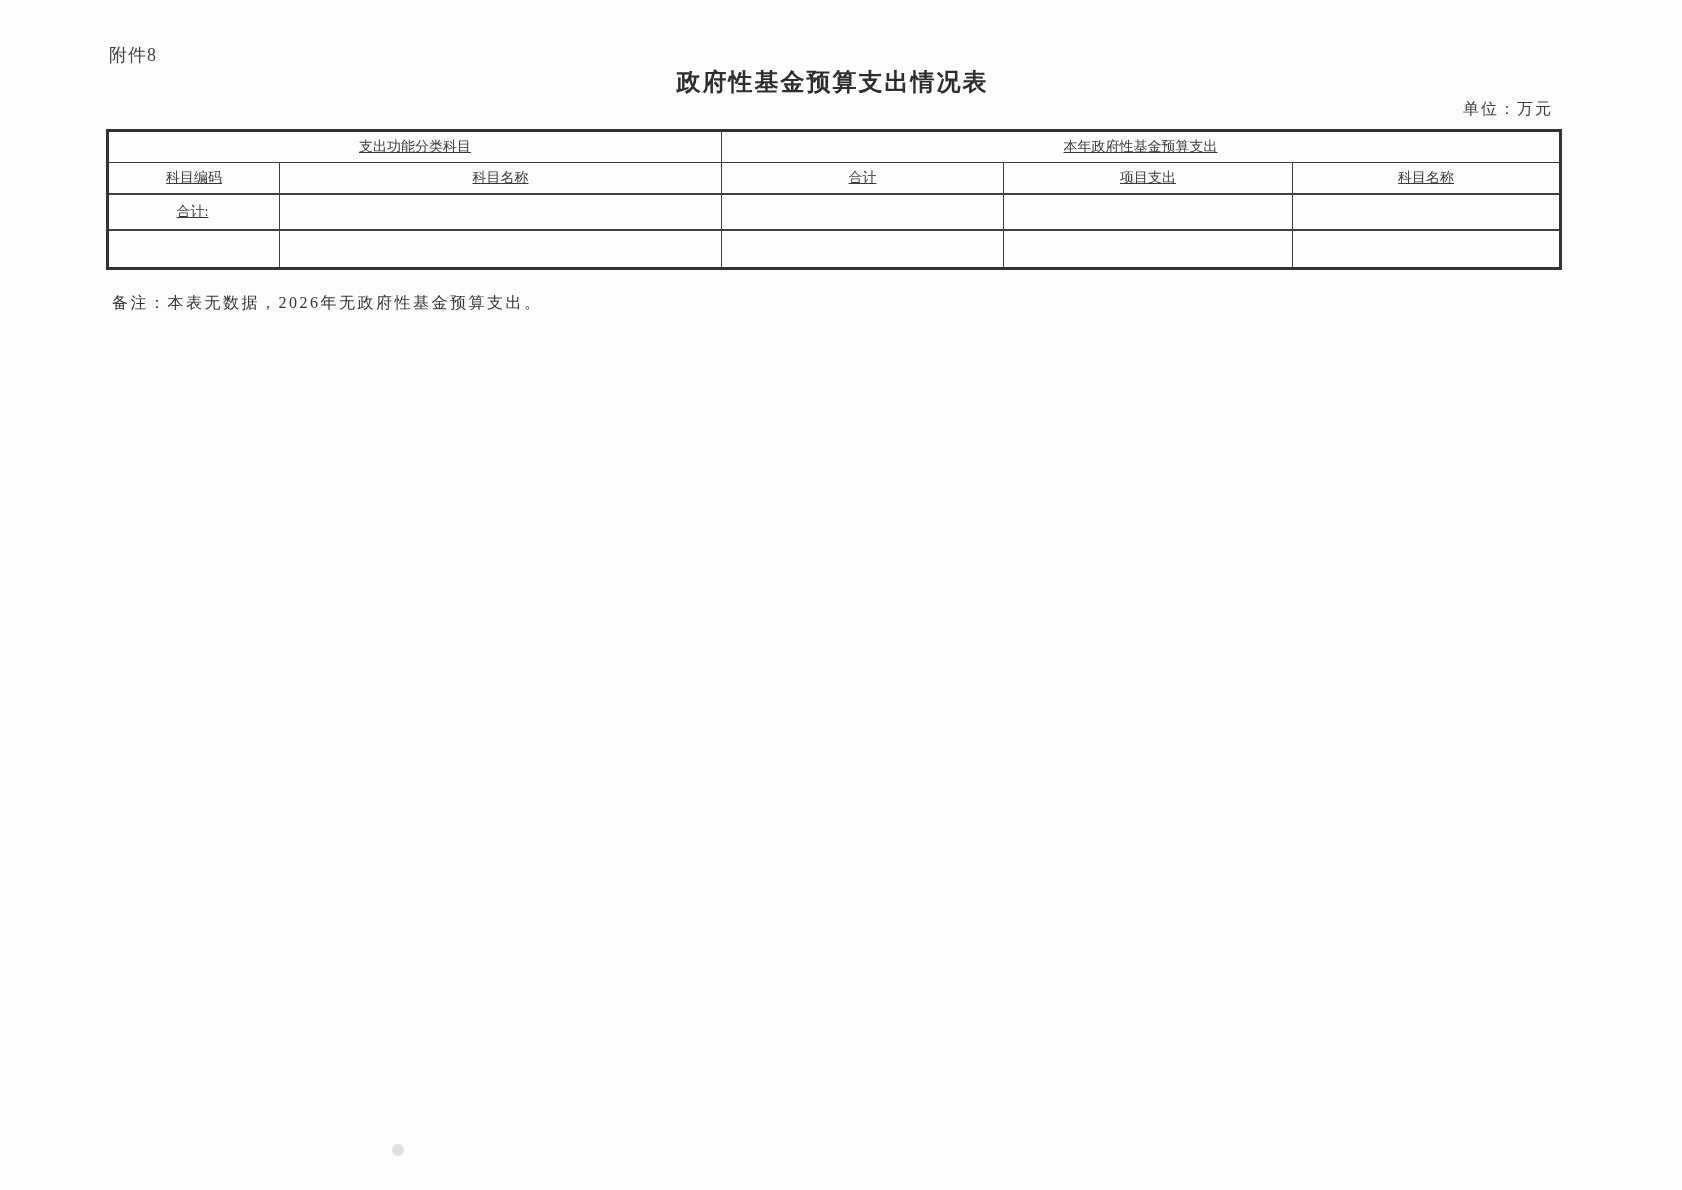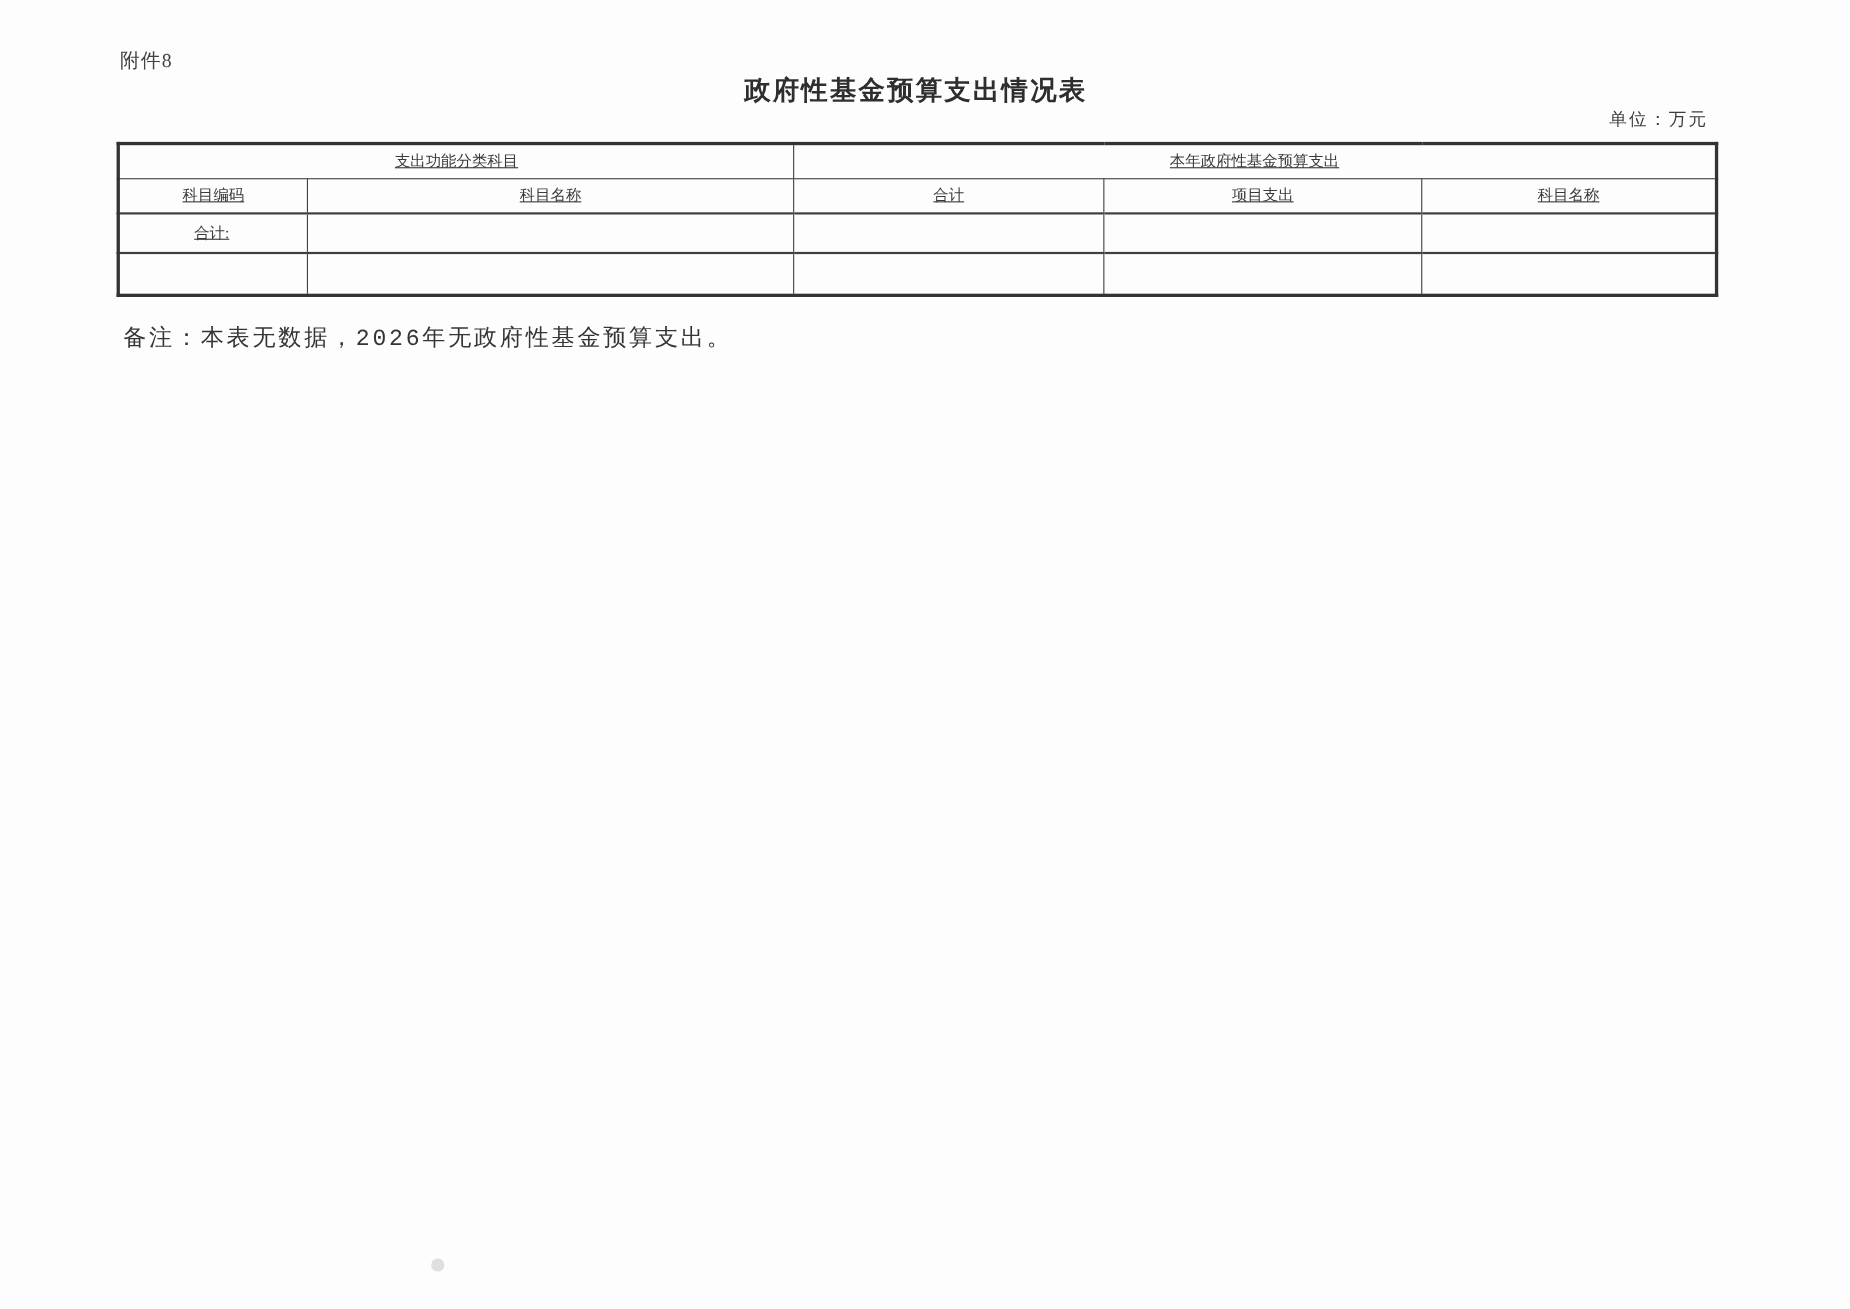--- a/index.html
+++ b/index.html
@@ -67,24 +67,23 @@
   td.cell-left {
     text-align: left;
     padding-left: 3px;
     font-size: 15px;
     margin-top: 40px;
   }
 
   .note-line {
     position: absolute;
     left: 100px; top: 281px;
-    font-size: 21px;
+    font-size: 16px;
     letter-spacing: 2.5px;
     color: #353535;
-    font-family: Liberation Mono, monospace;
   }
 
   .scan-artifact {
     position: absolute;
     left: 386px; top: 1138px;
     width: 6px; height: 4px;
     background: rgba(90,90,90,0.18);
     border-radius: 50%;
     filter: blur(0.5px);
   }

